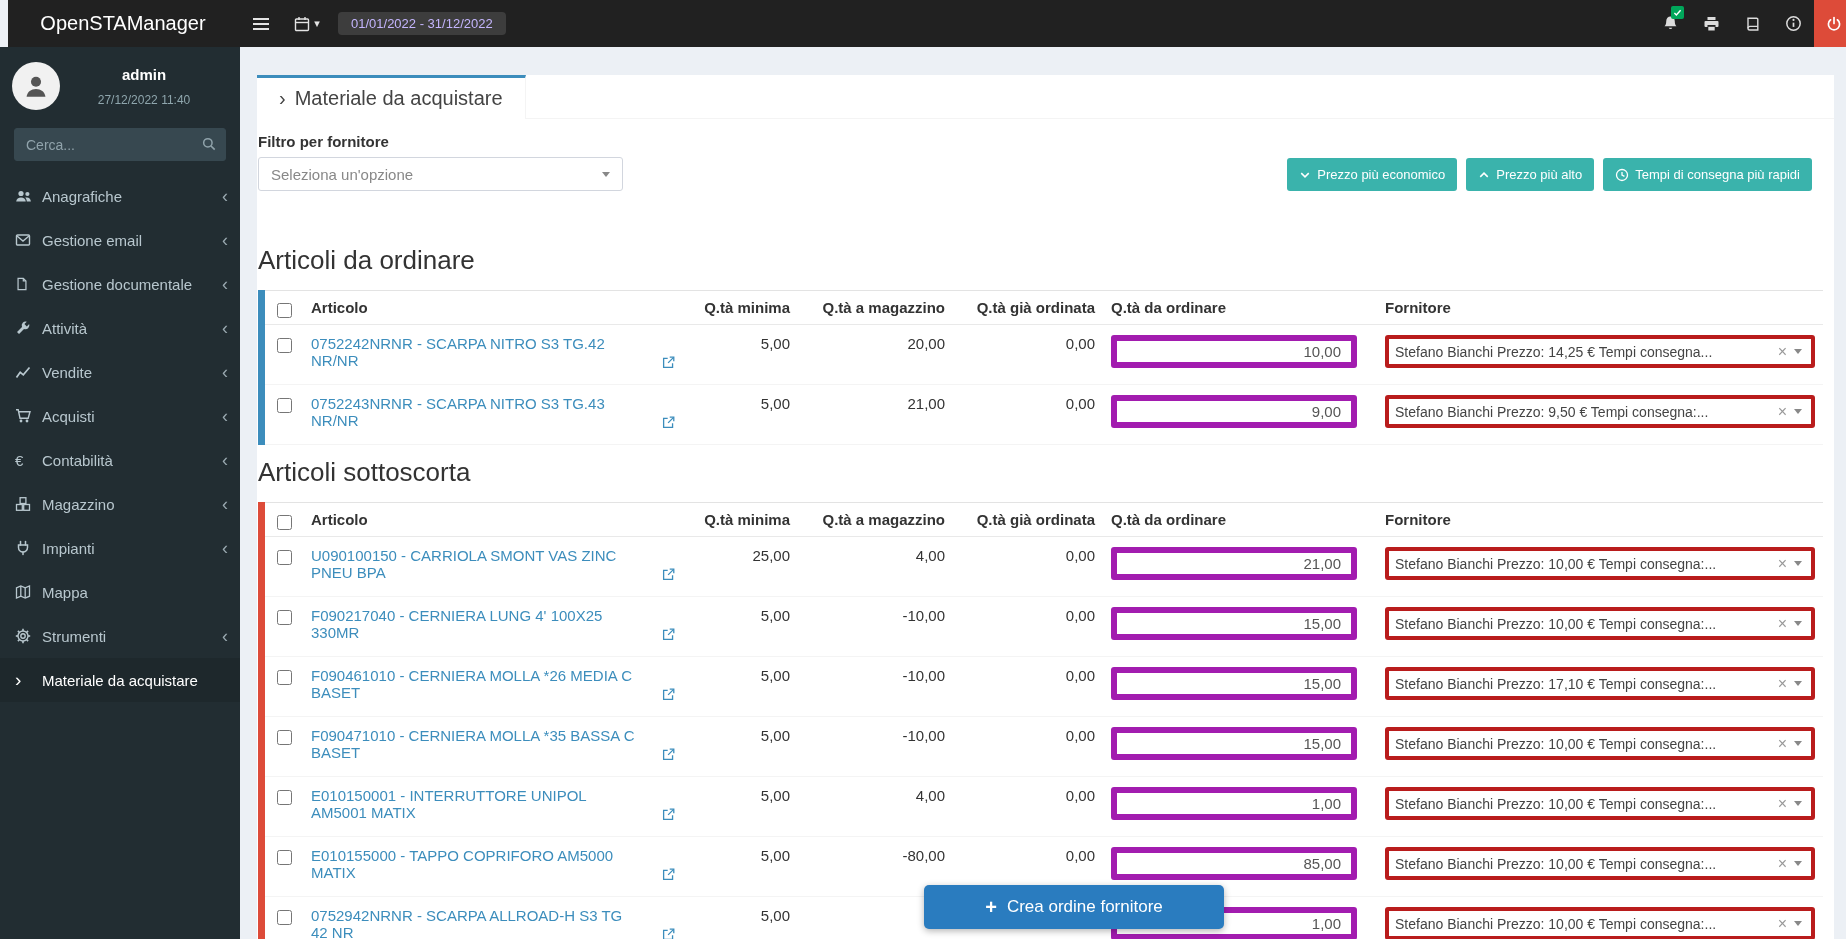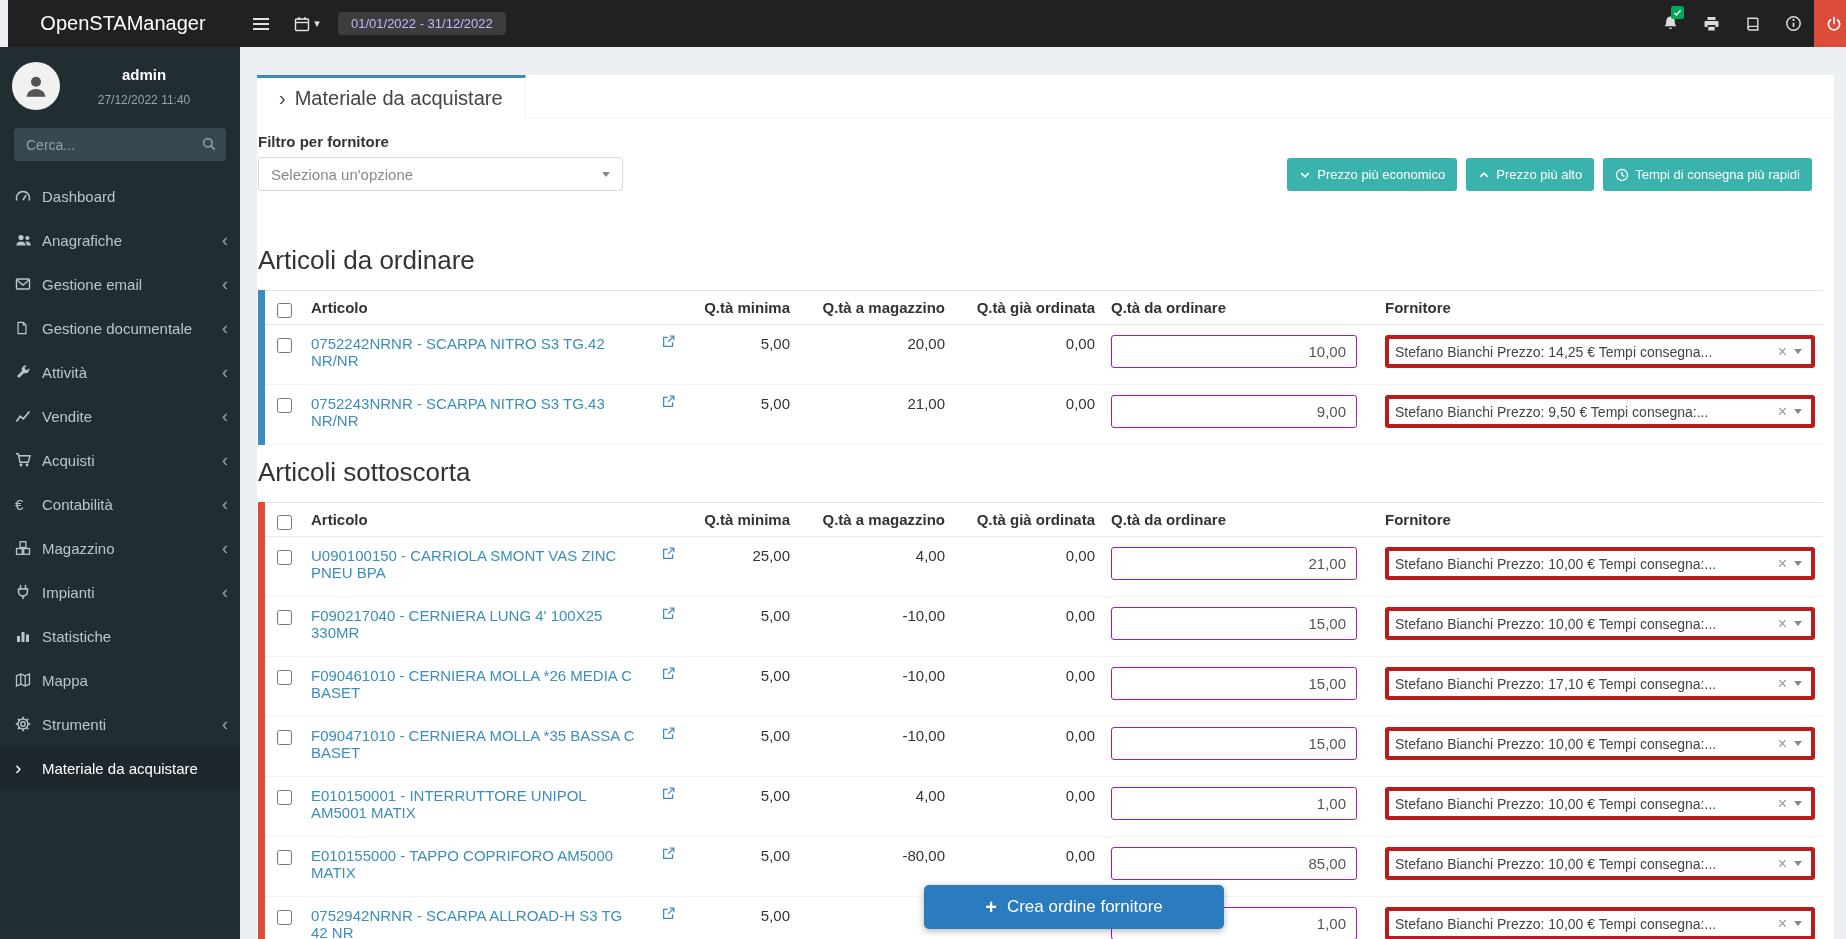--- a/index.html
+++ b/index.html
@@ -60,23 +60,23 @@
 table{width:1558px;border-collapse:collapse;table-layout:fixed}
 thead th{text-align:left;font-size:15px;font-weight:bold;padding:8px;border-top:1px solid #e3e3e3;border-bottom:1px solid #e9e9e9;color:#333}
 thead th.num{text-align:right}
 thead th.forn{padding-left:20px}
 tbody td{height:60px;vertical-align:top;padding:10px 8px 0;border-bottom:1px solid #f4f4f4;font-size:15px;color:#333}
 tbody td.num{text-align:right}
 tbody td.forn{padding-left:20px}
 th.cb,td.cb{padding:8px 0 0 12px}
 td.cb{padding-top:13px}
 input[type=checkbox]{width:15px;height:15px;cursor:pointer}
-.article-link{color:#3c8dbc;display:inline-flex;align-items:flex-start;gap:20px;cursor:pointer}
+.article-link{color:#3c8dbc;display:inline-flex;align-items:flex-end;gap:20px;cursor:pointer}
 .article-link .ext{color:#3c8dbc}
-.qty-input{width:100%;height:33px;border:1px solid #a21caf;border-radius:3px;text-align:right;padding:0 10px;font-size:15px;color:#555;font-family:inherit;outline:none;background:#fff}
+.qty-input{width:100%;height:33px;border:6px solid #a21caf;border-radius:3px;text-align:right;padding:0 10px;font-size:15px;color:#555;font-family:inherit;outline:none;background:#fff}
 .supplier-select{width:430px;height:33px;border:4px solid #b91c1c;border-radius:3px;background:#fff;display:flex;align-items:center;padding:0 9px 0 6px;cursor:pointer}
 .supplier-text{flex:1;font-size:14px;color:#444;white-space:nowrap;overflow:hidden;text-overflow:ellipsis}
 .clear-x{color:#999;font-size:16px;margin:0 7px 0 6px;cursor:pointer}
 .create-order-btn{position:absolute;left:924px;top:885px;width:300px;height:44px;background:#2a7cbf;border:none;border-radius:5px;color:#fff;font-size:17px;font-family:inherit;display:flex;align-items:center;justify-content:center;gap:10px;box-shadow:0 2px 7px rgba(0,0,0,.3);cursor:pointer;z-index:20}
 .plus-glyph{font-size:20px;font-weight:bold;line-height:1}
 </style>
 </head>
 <body>
 
 <header class="topbar">
@@ -187,31 +187,20 @@
     <span class="search-icon icon">
         <svg width="14" height="14" viewBox="0 0 16 16">
           <circle cx="6.7" cy="6.7" r="4.8" fill="none" stroke="currentColor" stroke-width="1.7"></circle>
           <line x1="10.3" y1="10.3" x2="14.5" y2="14.5" stroke="currentColor" stroke-width="1.9"></line>
         </svg>
       </span>
   </div>
   <nav class="menu">
       <a class="menu-item">
         <span class="icon mi-icon">
-          <svg width="16" height="16" viewBox="0 0 16 16">
-            <g fill="none" stroke="currentColor" stroke-width="1.5">
-              <path d="M2 12.5a6.5 6.5 0 1 1 12 0"></path>
-              <line x1="8" y1="12" x2="11.2" y2="6.8"></line>
-            </g>
-          </svg>
-        </span>
-        <span class="mi-label">Dashboard</span>
-      </a>
-      <a class="menu-item">
-        <span class="icon mi-icon">
           <svg width="17" height="16" viewBox="0 0 17 16">
             <g fill="currentColor">
               <circle cx="6" cy="5.5" r="2.6"></circle>
               <path d="M1.2 13.5c.3-2.6 2.2-4 4.8-4s4.5 1.4 4.8 4z"></path>
               <circle cx="12.4" cy="6" r="2.1"></circle>
               <path d="M12 9.4c2.1 0 3.6 1.3 3.9 4.1h-4.1c-.1-1.7-.7-3-1.7-3.9.5-.1 1.2-.2 1.9-.2z"></path>
             </g>
           </svg>
         </span>
         <span class="mi-label">Anagrafiche</span>
@@ -294,32 +283,20 @@
             <g fill="none" stroke="currentColor" stroke-width="1.5" stroke-linecap="round">
               <line x1="5.5" y1="1.5" x2="5.5" y2="5"></line>
               <line x1="10.5" y1="1.5" x2="10.5" y2="5"></line>
               <path d="M3.5 5h9v2.5a4.5 4.5 0 0 1-9 0z"></path>
               <line x1="8" y1="12" x2="8" y2="14.5"></line>
             </g>
           </svg>
         </span>
         <span class="mi-label">Impianti</span>
         <span class="icon mi-chevron">‹</span>
-      </a>
-      <a class="menu-item">
-        <span class="icon mi-icon">
-          <svg width="16" height="16" viewBox="0 0 16 16">
-            <g fill="currentColor">
-              <rect x="2" y="8" width="3" height="6"></rect>
-              <rect x="6.5" y="4" width="3" height="10"></rect>
-              <rect x="11" y="6.5" width="3" height="7.5"></rect>
-            </g>
-          </svg>
-        </span>
-        <span class="mi-label">Statistiche</span>
       </a>
       <a class="menu-item">
         <span class="icon mi-icon">
           <svg width="16" height="16" viewBox="0 0 16 16">
             <g fill="none" stroke="currentColor" stroke-width="1.3">
               <path d="M1.5 3.8l4.3-1.8 4.4 1.8 4.3-1.8v10.2l-4.3 1.8-4.4-1.8-4.3 1.8z"></path>
               <line x1="5.8" y1="2" x2="5.8" y2="12.2"></line>
               <line x1="10.2" y1="3.8" x2="10.2" y2="14"></line>
             </g>
           </svg>

